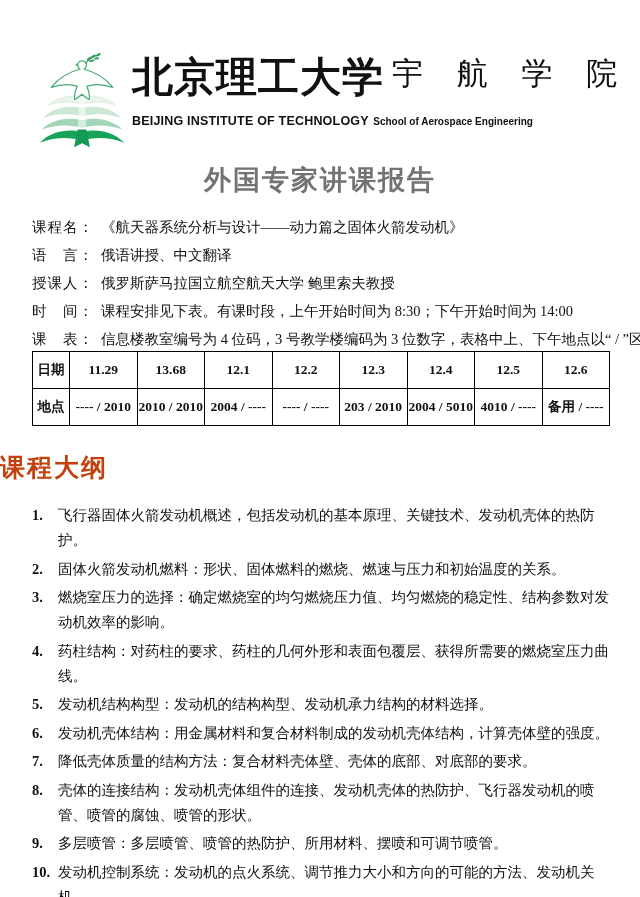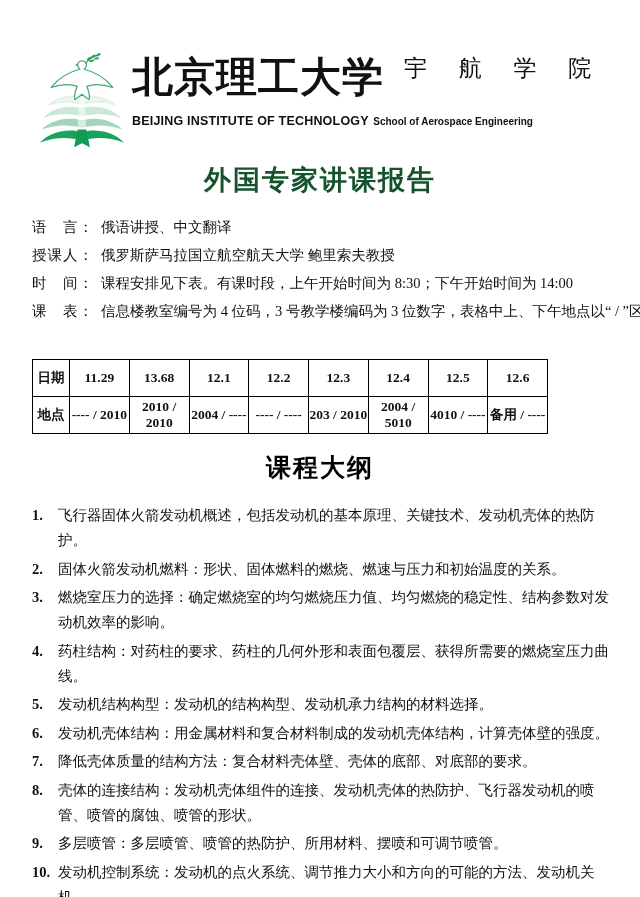--- a/index.html
+++ b/index.html
@@ -8,50 +8,50 @@
     font-family:"Liberation Serif","DejaVu Serif",serif; color:#111111;
     overflow:hidden;
   }
 
   
   .letterhead { position:absolute; top:52px; left:36px; width:578px; height:100px; }
   .logo-svg { position:absolute; left:2px; top:0; width:88px; height:97px; }
   .header-text { position:absolute; left:96px; top:2px; width:480px; }
   .cn-line { display:flex; align-items:flex-start; white-space:nowrap; }
   .univ-cn { font-size:41px; font-weight:700; line-height:1.15; letter-spacing:1px; font-family:"Liberation Serif",serif; }
-  .school-cn { font-size:23px; font-weight:400; line-height:1.3; margin-left:20px; letter-spacing:13px; }
+  .school-cn { font-size:31px; font-weight:400; line-height:1.3; margin-left:8px; letter-spacing:13px; }
   .en-line { margin-top:10px; white-space:nowrap; font-family:"Liberation Sans","DejaVu Sans",sans-serif; font-weight:700; }
   .univ-en { font-size:12.5px; letter-spacing:0.2px; }
   .school-en { font-size:10px; }
 
   
   .doc-title {
     position:absolute; top:162px; left:0; width:100%; text-align:center;
     font-size:27px; font-weight:900; letter-spacing:2px; margin:0;
-    font-family:"Liberation Sans","DejaVu Sans",sans-serif; color:#14532d;
+    font-family:"Liberation Sans","DejaVu Sans",sans-serif; color:#737373;
   }
 
   
   .info { position:absolute; top:213px; left:32px; width:582px; font-size:14.5px; }
   .info-line { height:28px; line-height:28px; white-space:nowrap; }
   .info-label { letter-spacing:1px; }
   .info-value { margin-left:7px; }
 
   
-  .schedule { position:absolute; top:359px; left:32px; width:516px; border-collapse:collapse; table-layout:fixed; }
+  .schedule { position:absolute; top:351px; left:32px; width:578px; border-collapse:collapse; table-layout:fixed; }
   .schedule th, .schedule td {
     border:1.6px solid #000; height:36px; padding:0; text-align:center;
     font-weight:700; font-size:13.5px; overflow:hidden;
   }
 
   
   .outline-heading {
-    position:absolute; top:451px; left:0; width:100%; text-align:center;
+    position:absolute; top:451px; left:0; width:100%; 
     font-size:25px; font-weight:900; letter-spacing:2px; margin:0;
-    font-family:"Liberation Sans","DejaVu Sans",sans-serif; color:#000000;
+    font-family:"Liberation Sans","DejaVu Sans",sans-serif; color:#c2410c;
   }
   .outline { position:absolute; top:503px; left:32px; width:582px; }
   .outline-item { display:flex; font-size:14.5px; line-height:25px; margin-bottom:3.5px; }
   .outline-num { flex:0 0 26px; width:26px; font-weight:700; }
   .outline-text { flex:1; }
 </style>
 </head>
 <body>
 
 <div class="page">
@@ -99,20 +99,23 @@
       <div class="en-line">
         <span class="univ-en">BEIJING INSTITUTE OF TECHNOLOGY</span>
         <span class="school-en">School of Aerospace Engineering</span>
       </div>
     </div>
   </header>
 
   <h1 class="doc-title">外国专家讲课报告</h1>
 
   <section class="info">
+    <div class="info-line">
+      <span class="info-label">课程名：</span><span class="info-value">《航天器系统分析与设计——动力篇之固体火箭发动机》</span>
+    </div>
     <div class="info-line">
       <span class="info-label">语　言：</span><span class="info-value">俄语讲授、中文翻译</span>
     </div>
     <div class="info-line">
       <span class="info-label">授课人：</span><span class="info-value">俄罗斯萨马拉国立航空航天大学  鲍里索夫教授</span>
     </div>
     <div class="info-line">
       <span class="info-label">时　间：</span><span class="info-value">课程安排见下表。有课时段，上午开始时间为 8:30；下午开始时间为 14:00</span>
     </div>
     <div class="info-line">

